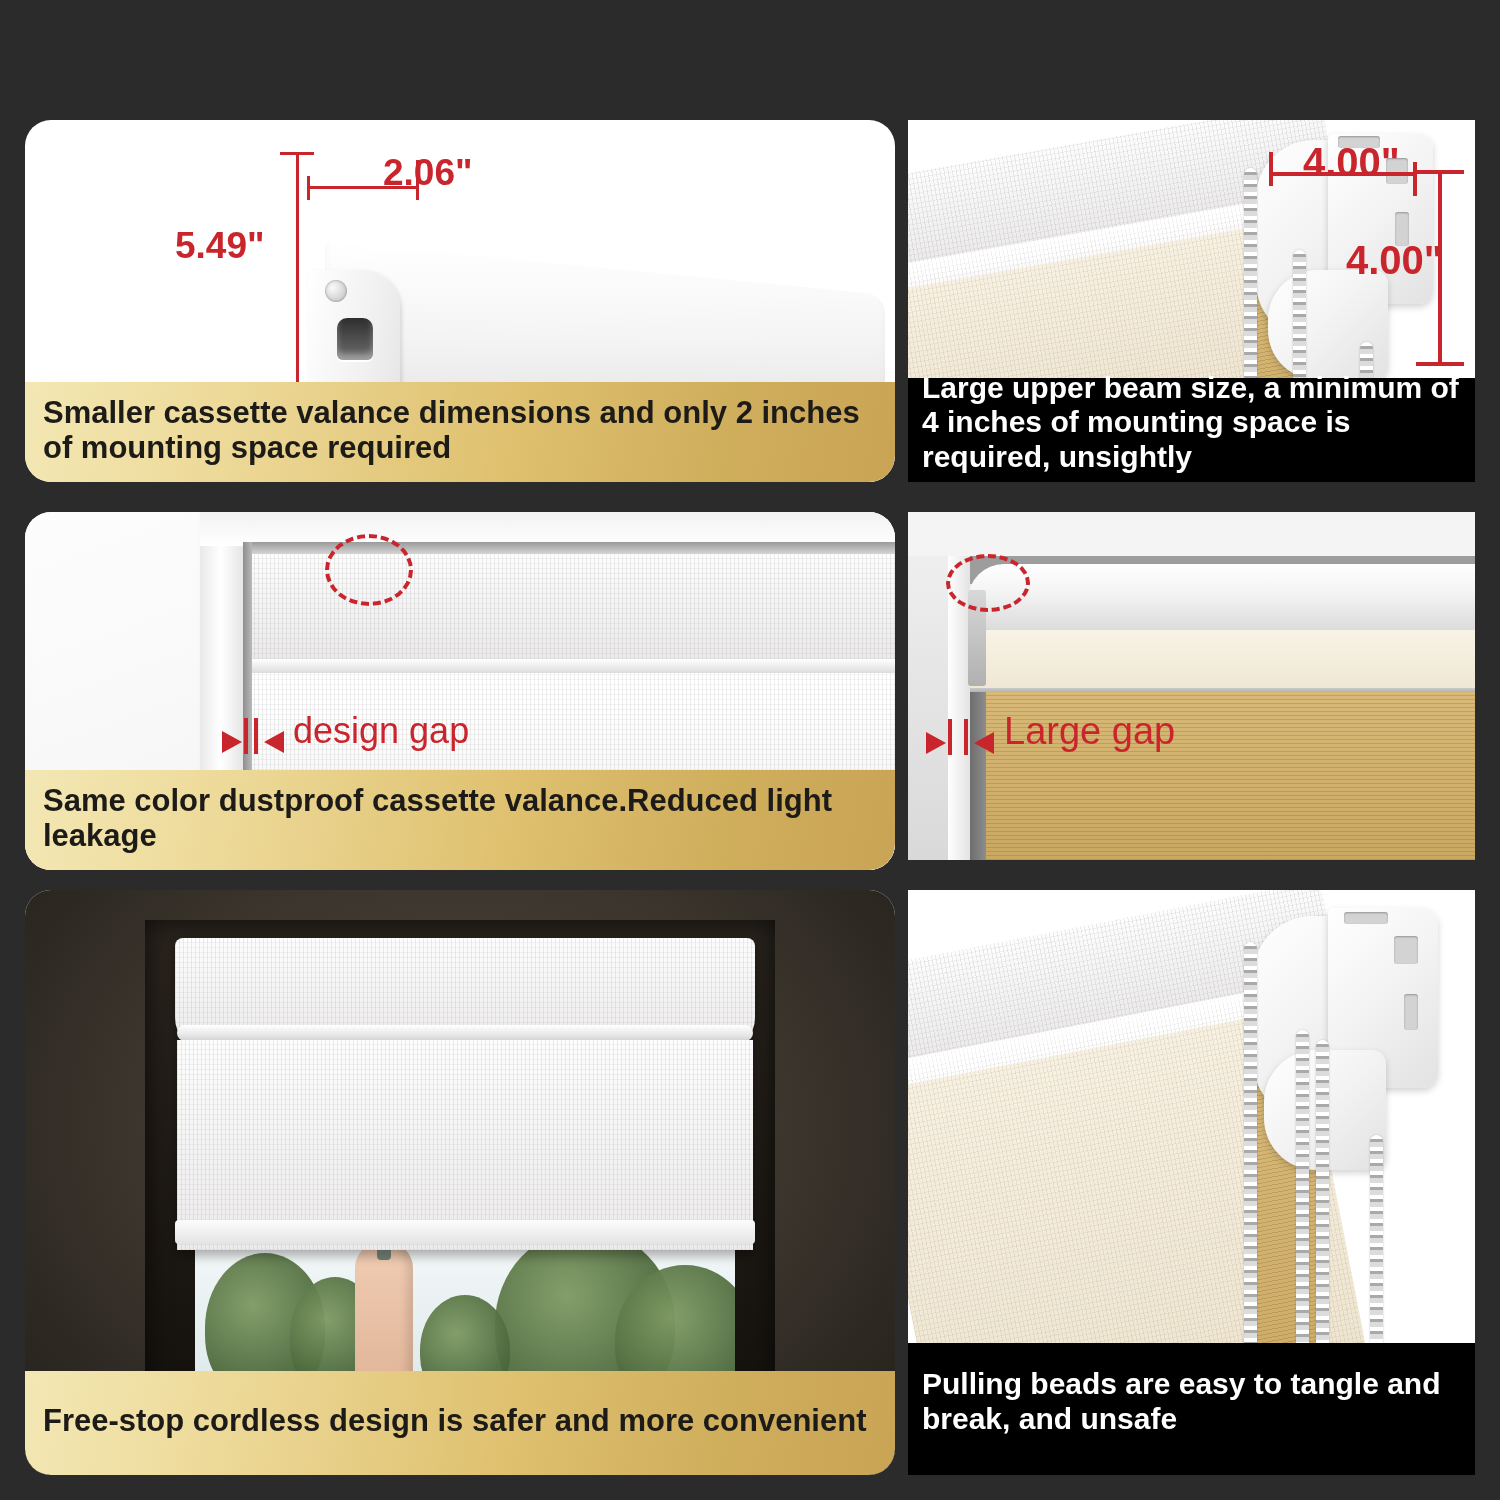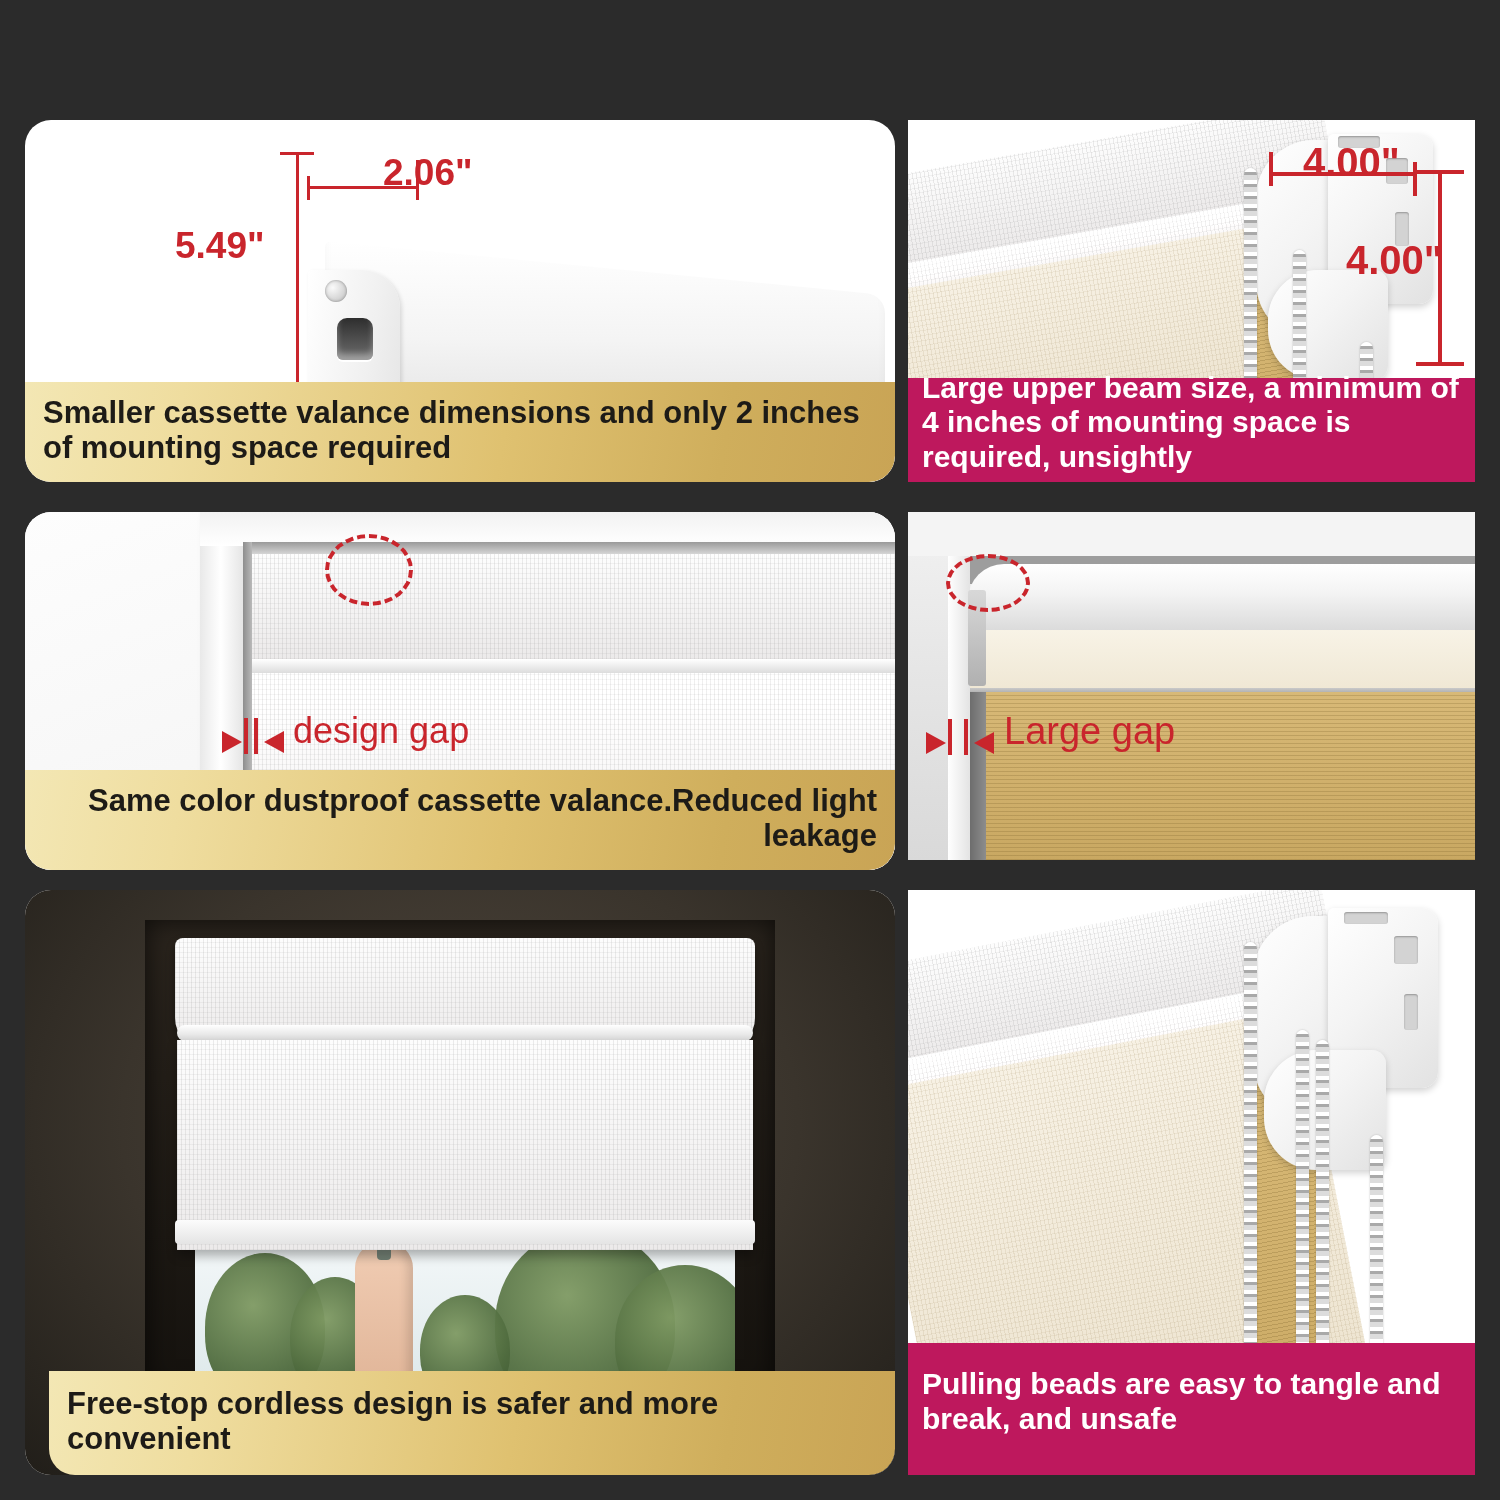--- a/index.html
+++ b/index.html
@@ -37,21 +37,21 @@
     padding:10px 18px 14px 18px;
     font-weight:bold; line-height:1.14;
   }
   .caption.gold{
     background:linear-gradient(100deg,#f3e7b4 0%,#efdd9f 18%,#dfc170 55%,#cfae5c 80%,#c9a455 100%);
     color:#1d1b17;
     border-bottom-left-radius:26px; border-bottom-right-radius:26px;
     font-size:31px;
   }
   .caption.grey{
-    background:#be185d; color:#ffffff; font-size:30px;
+    background:#000000; color:#ffffff; font-size:30px;
     padding:6px 14px 21px 14px;
   }
   .caption .txt{ display:block; width:100%; }
 
   
   .lin-fabric{
     background:
       repeating-linear-gradient(90deg, rgba(150,150,150,.18) 0 1px, rgba(255,255,255,0) 1px 4px),
       repeating-linear-gradient(0deg, rgba(140,140,140,.10) 0 1px, rgba(255,255,255,0) 1px 5px),
       linear-gradient(180deg,#fdfdfd,#eceaea);
@@ -284,21 +284,21 @@
       <div style="position:absolute; left:218px; top:30px; width:9px; bottom:0; background:linear-gradient(90deg,#8e8e8e,#b9b9b9);"></div>
 
       <div class="dash-circle" style="left:300px; top:22px; width:88px; height:72px;"></div>
 
       <div class="arrow-r" style="left:197px; top:219px;"></div>
       <div class="rl" style="left:219px; top:206px; width:4px; height:36px;"></div>
       <div class="rl" style="left:229px; top:206px; width:4px; height:36px;"></div>
       <div class="arrow-l" style="left:239px; top:219px;"></div>
       <div class="rtxt thin" style="left:268px; top:198px; font-size:36px;">design gap</div>
     </div>
-    <div class="caption gold" style="height:100px;text-align:right;">
+    <div class="caption gold" style="height:100px;">
       <span class="txt">Same color dustproof cassette valance.Reduced light leakage</span>
     </div>
   </div>
 
   <div class="panel bad" style="left:908px; top:512px; width:567px; height:348px;">
     <div class="photo">
       <div class="p4-bg"></div>
       <div style="position:absolute; left:0; top:0; right:0; height:44px; background:#f4f4f4;"></div>
       <div style="position:absolute; left:56px; top:44px; right:0; height:28px; background:#9d9d9d;"></div>
       <div class="p4-tube"></div>
@@ -331,21 +331,21 @@
         <div class="tree" style="left:420px; top:30px; width:140px; height:150px;"></div>
         <div class="tree" style="left:225px; top:60px; width:90px; height:110px;"></div>
       </div>
       <div class="hand"></div>
       <div class="hand-stem"></div>
       <div class="shade-valance lin-fabric"></div>
       <div class="shade-rail"></div>
       <div class="shade-panel lin-fabric"></div>
       <div class="shade-bottom"></div>
     </div>
-    <div class="caption gold" style="height:104px;margin-left:24px;">
+    <div class="caption gold" style="height:104px;">
       <span class="txt">Free-stop cordless design is safer and more convenient</span>
     </div>
   </div>
 
   <div class="panel bad" style="left:908px; top:890px; width:567px; height:585px;">
     <div class="photo">
       <div style="position:absolute; inset:0; background:#ffffff;"></div>
       <div class="lin-fabric" style="position:absolute; left:-40px; top:78px; width:460px; height:100px; transform:rotate(-11deg); transform-origin:left top;"></div>
       <div class="lin-fabric" style="position:absolute; left:-40px; top:176px; width:450px; height:28px; transform:rotate(-11deg); transform-origin:left top; filter:brightness(1.07);"></div>
       <div class="beige-fabric" style="position:absolute; left:-40px; top:202px; width:440px; height:420px; transform:rotate(-11deg); transform-origin:left top;"></div>

